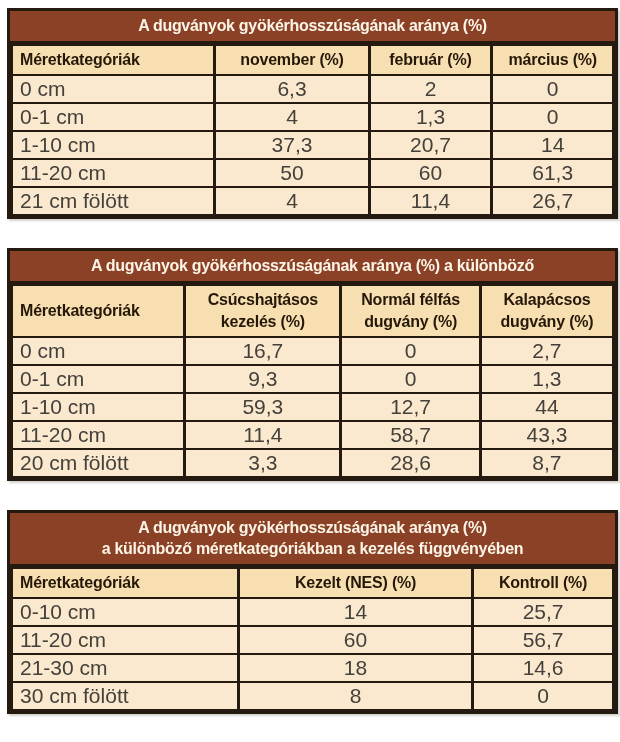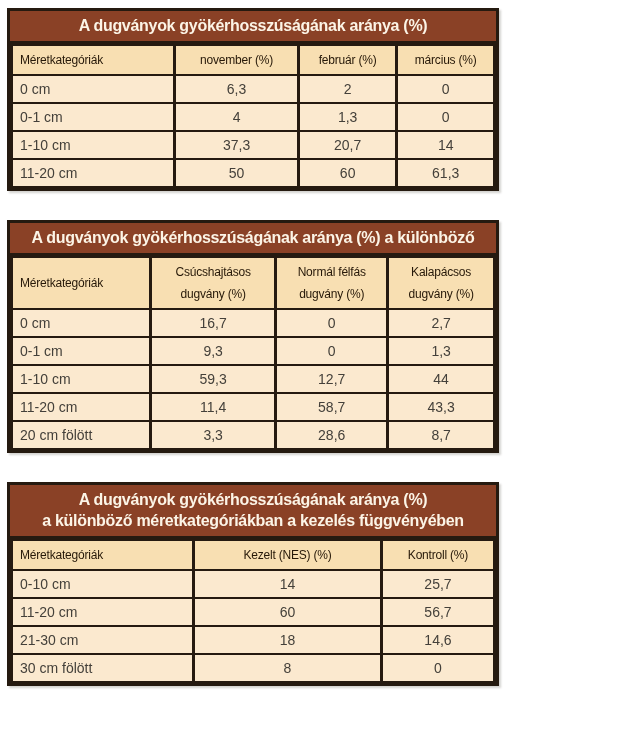--- a/index.html
+++ b/index.html
@@ -17,21 +17,21 @@
     width:620px;
     background:var(--page-bg);
     font-family:"Liberation Sans", sans-serif;
   }
   .page{
     width:620px;
     min-height:742px;
     padding:8px 7px 6px 7px;
   }
   .table-block{
-    width:492px;
+    width:611px;
     border:3px solid var(--border);
     margin-bottom:29px;
     box-shadow:2px 2px 2px rgba(130,125,118,0.35);
     background:var(--row-bg);
   }
   .table-block:last-child{margin-bottom:0;}
   .tbl-title{
     background:var(--title-bg);
     color:var(--title-text);
     font-weight:bold;
@@ -49,33 +49,33 @@
     table-layout:fixed;
   }
   th,td{
     border:2px solid var(--border);
     border-left-width:3px;
     border-right-width:3px;
   }
   th{
     background:var(--header-bg);
     color:var(--header-text);
-    font-weight:normal;
-    font-size:12px;
+    font-weight:bold;
+    font-size:16px;
     letter-spacing:-0.2px;
     line-height:22px;
     padding:3px 6px;
     height:30px;
     text-align:center;
     vertical-align:middle;
   }
   td{
     background:var(--row-bg);
     color:var(--body-text);
-    font-size:14px;
+    font-size:21px;
     line-height:20px;
     padding:3px 6px;
     height:28px;
     text-align:center;
     vertical-align:middle;
   }
   th:first-child,td:first-child{text-align:left;padding-left:7px;}
 </style>
 </head>
 <body>
@@ -119,39 +119,45 @@
             <td>37,3</td>
             <td>20,7</td>
             <td>14</td>
           </tr>
           <tr>
             <td>11-20 cm</td>
             <td>50</td>
             <td>60</td>
             <td>61,3</td>
           </tr>
+          <tr>
+            <td>21 cm fölött</td>
+            <td>4</td>
+            <td>11,4</td>
+            <td>26,7</td>
+          </tr>
         </tbody>
     </table>
   </section>
 
   <section class="table-block">
     <div class="tbl-title">
       <div class="title-line">A dugványok gyökérhosszúságának aránya (%) a különböző</div>
     </div>
     <table>
       <colgroup>
           <col style="width: 28.8%;">
           <col style="width: 25.9%;">
           <col style="width: 23.2%;">
           <col style="width: 22.1%;">
         </colgroup>
       <thead>
           <tr>
             <th>Méretkategóriák</th>
-            <th>Csúcshajtásos dugvány (%)</th>
+            <th>Csúcshajtásos kezelés (%)</th>
             <th>Normál félfás dugvány (%)</th>
             <th>Kalapácsos dugvány (%)</th>
           </tr>
         </thead>
       <tbody>
           <tr>
             <td>0 cm</td>
             <td>16,7</td>
             <td>0</td>
             <td>2,7</td>

